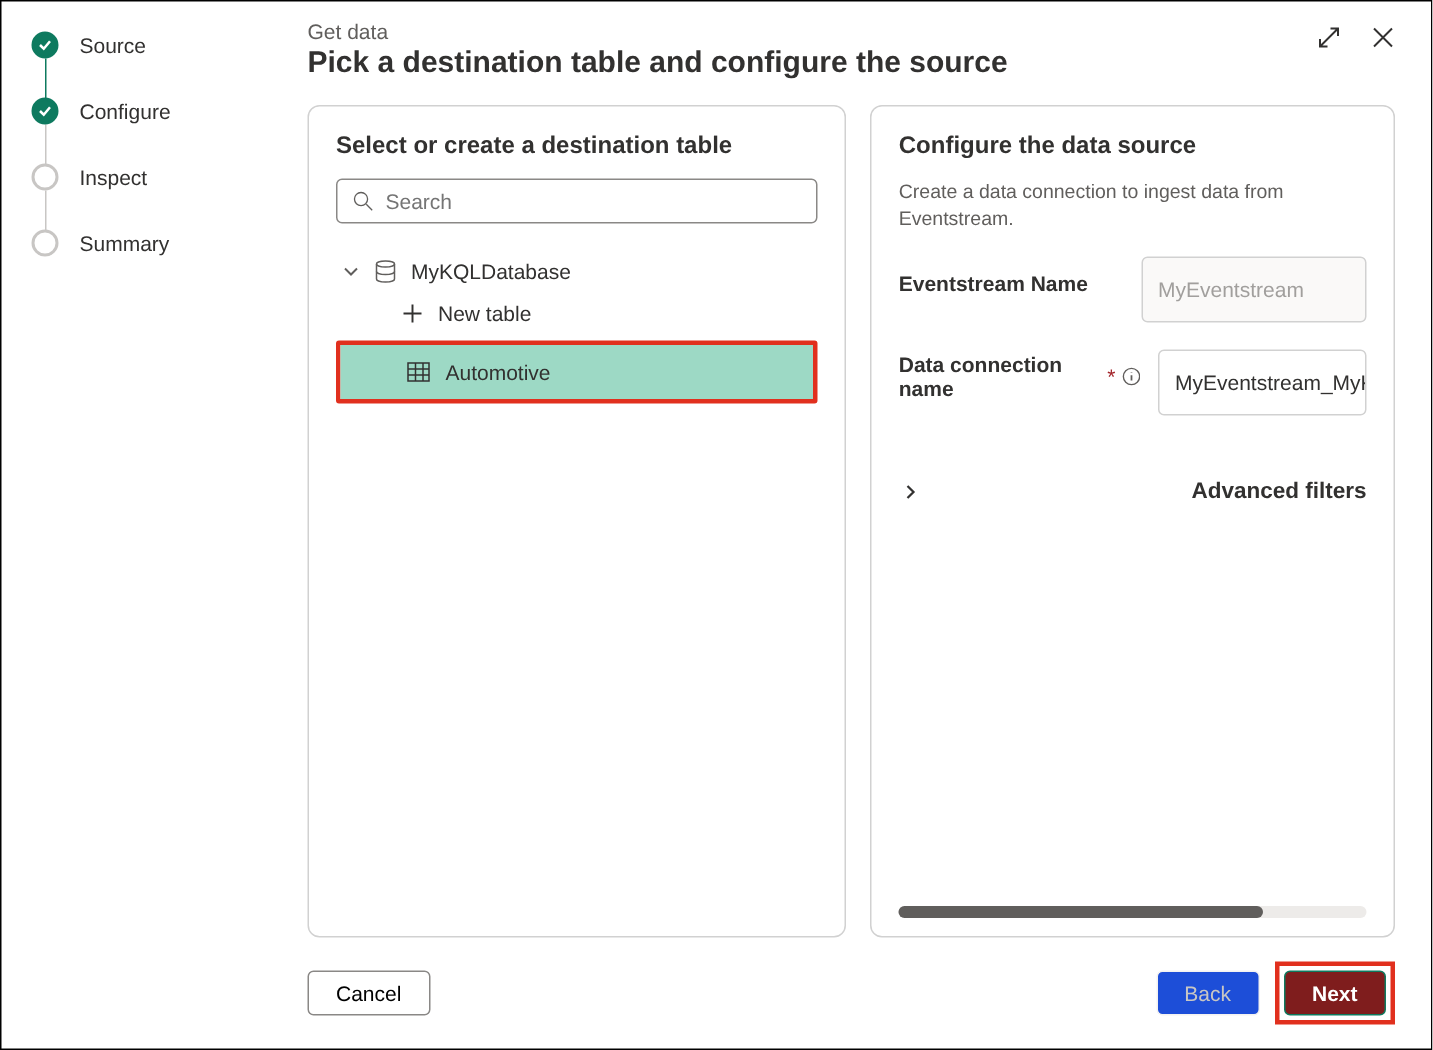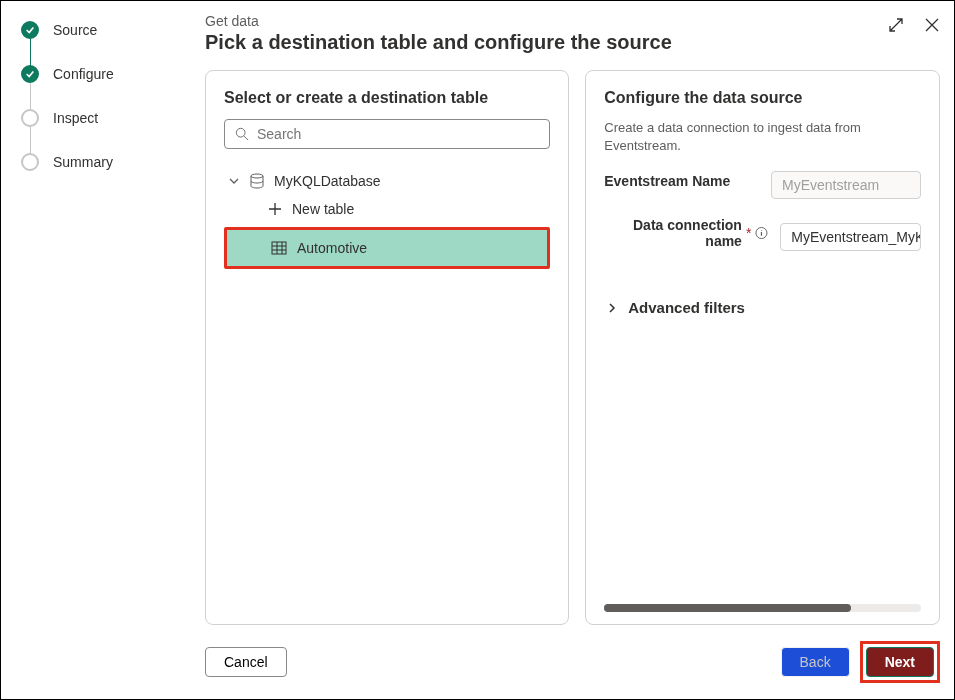--- a/index.html
+++ b/index.html
@@ -51,21 +51,21 @@
       top: 18px;
       width: 1px;
       height: 28px;
       background: #c8c6c4;
       z-index: 1;
     }
     .step-line.green { background: #0e7a5f; }
     
     .main {
       flex: 1;
-      padding: 12px 14px 16px 24px;
+      padding: 12px 24px 16px 24px;
       display: flex;
       flex-direction: column;
       position: relative;
       min-width: 0;
     }
     .header-row {
       display: flex;
       justify-content: space-between;
       align-items: flex-start;
     }
@@ -143,42 +143,43 @@
     }
     .table-selected {
       background: #9dd9c5;
       display: flex; align-items: center; gap: 10px;
       padding: 10px 0 10px 44px;
     }
     
     .form-row { margin-bottom: 18px; }
     .form-label {
       font-size: 14px; font-weight: 600; margin-bottom: 8px;
-      display: flex; align-items: center; gap: 4px; text-align: right;
+      display: flex; align-items: center; gap: 4px;
     }
     .req { color: #a4262c; font-weight: 400; }
     .input-box {
       border: 1px solid #d1d1d1;
       border-radius: 4px;
       padding: 6px 10px;
       font-size: 14px;
       color: #323130;
       width: 150px;
       margin-left: auto;
-      height: 28px;
+      height: 44px;
       display: flex; align-items: center;
       overflow: hidden; white-space: nowrap;
     }
     .input-box.readonly { background: #faf9f8; color: #a19f9d; }
     .flex-between { display: flex; justify-content: space-between; align-items: center; gap: 12px; }
     .adv-filters {
       display: flex; align-items: center; gap: 10px;
       font-size: 15px; font-weight: 600;
       margin-top: 24px; margin-left: 28px;
       cursor: pointer;
+      justify-content: space-between;
     }
     
     .scroll-track {
       height: 8px; background: #edebe9; border-radius: 4px;
       margin-top: auto;
     }
     .scroll-thumb { height: 8px; width: 78%; background: #605e5c; border-radius: 4px; }
     
     .footer {
       display: flex;

